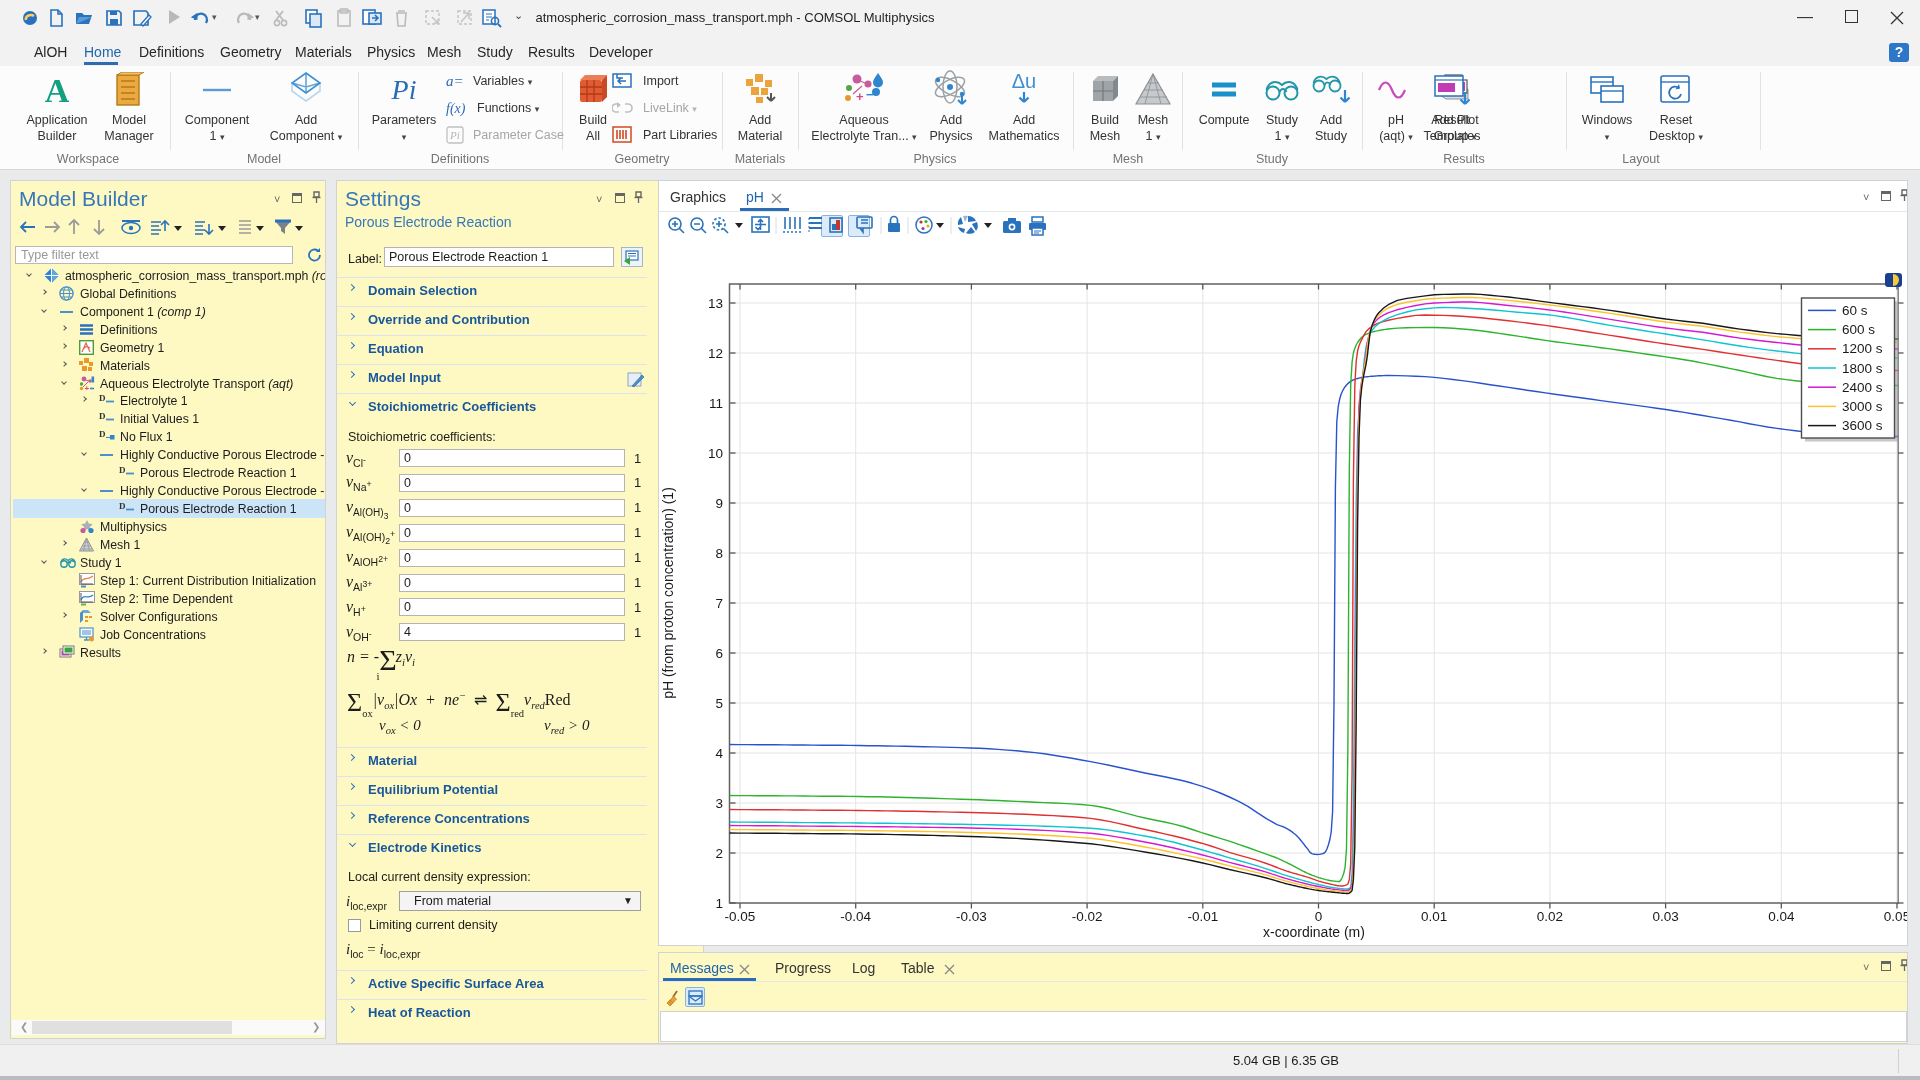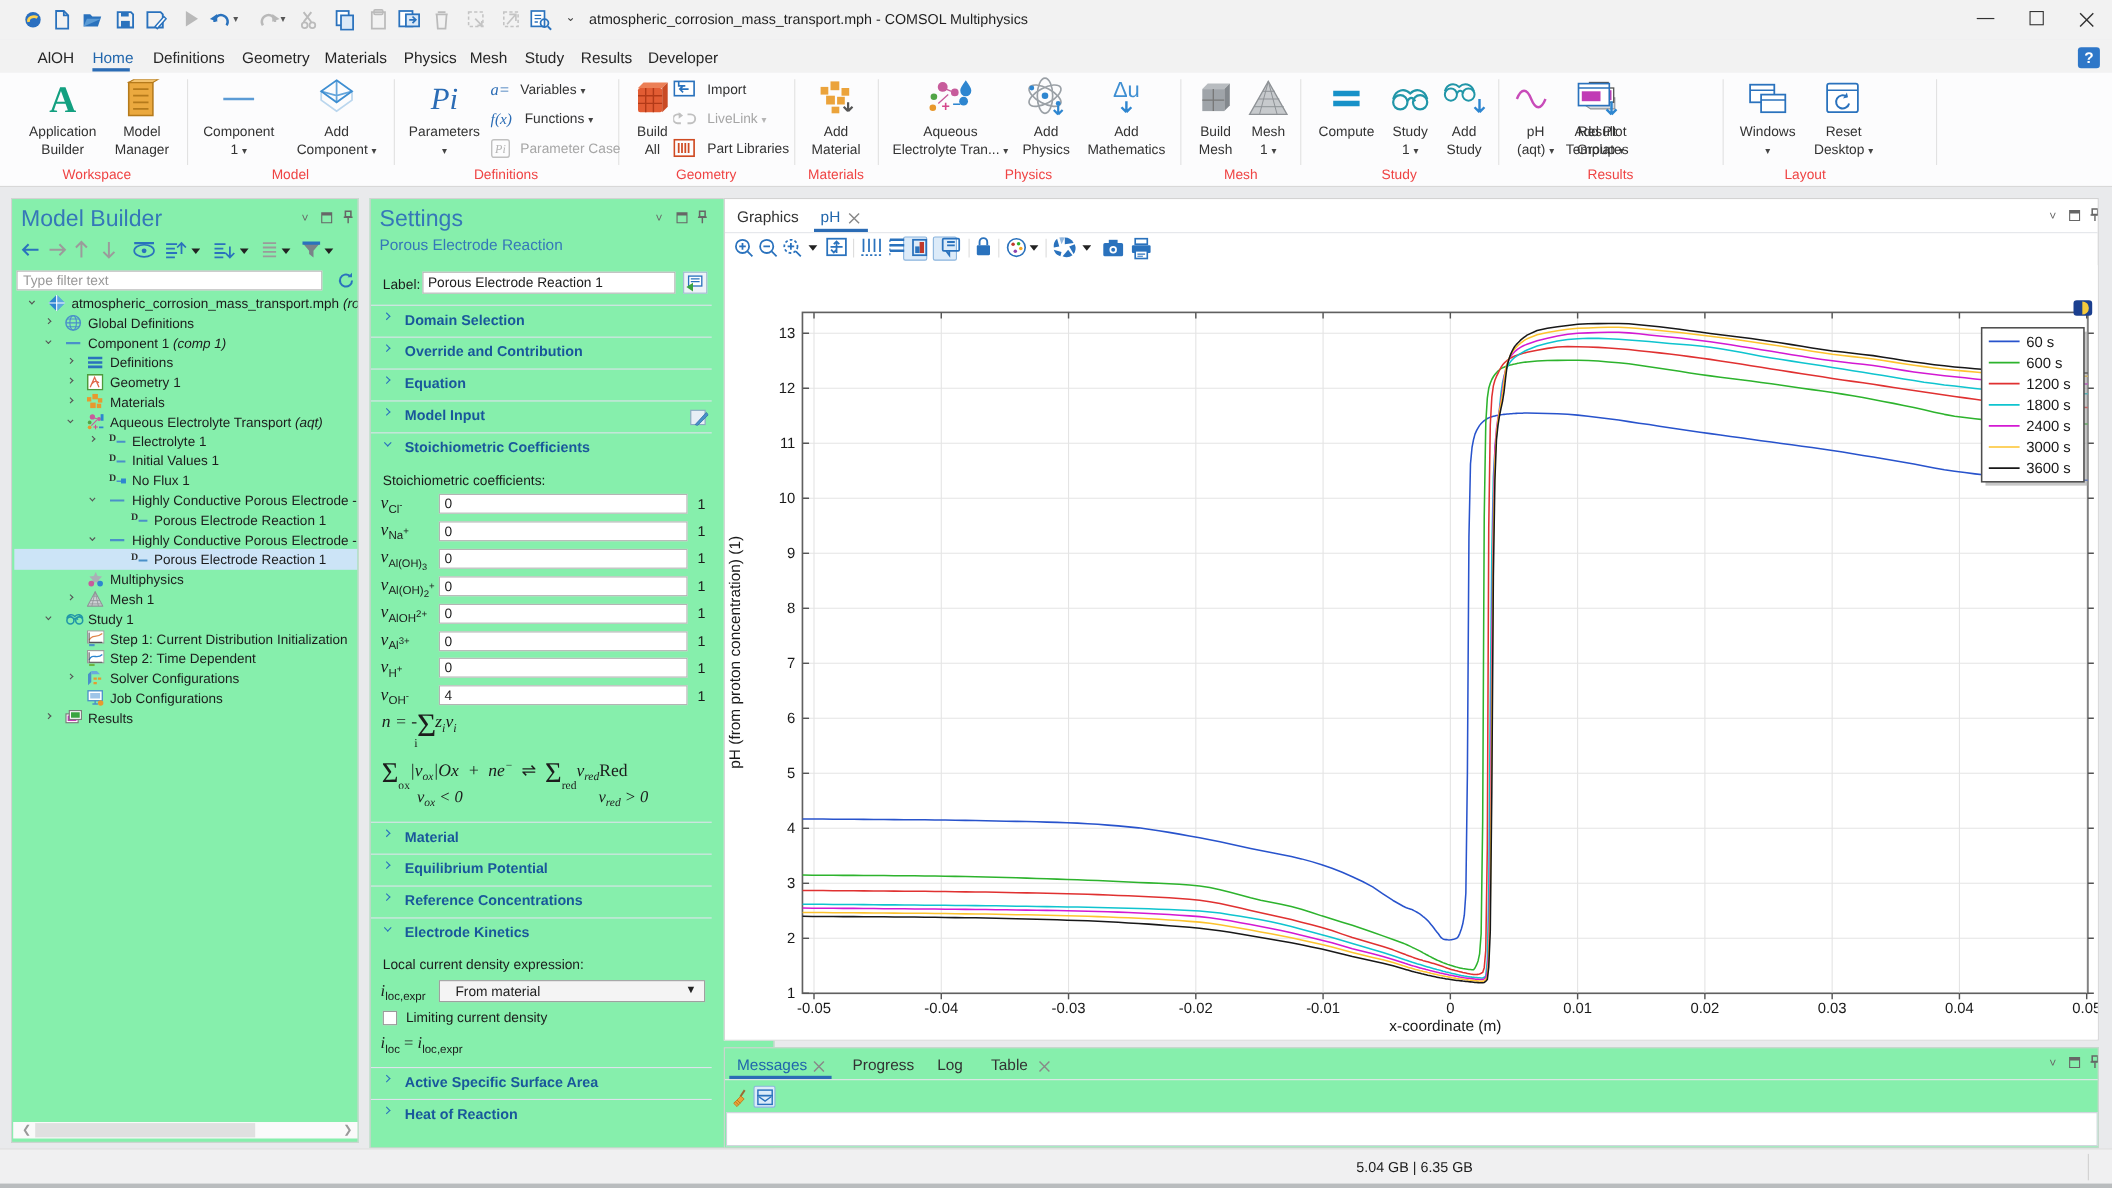--- a/index.html
+++ b/index.html
@@ -3,29 +3,29 @@
 <style>
 * { margin:0; padding:0; box-sizing:border-box; }
 html,body { width:1920px; height:1080px; overflow:hidden;
   font-family:"Liberation Sans", sans-serif; background:#e9eaec; }
 .abs { position:absolute; }
 #titlebar { position:absolute; left:0; top:0; width:1920px; height:36px; background:#f2f2f2; }
 #menubar { position:absolute; left:0; top:36px; width:1920px; height:30px; background:#f2f2f2; }
 #ribbon { position:absolute; left:0; top:66px; width:1920px; height:104px; background:#fcfcfd; border-bottom:1px solid #d8d8d8; }
 .menuitem { position:absolute; top:4px; height:24px; line-height:24px; font-size:14px; color:#262626; }
 .qicon { position:absolute; top:8px; }
-.rgroup-label { position:absolute; top:86px; font-size:12.5px; color:#ef4444; text-align:center; }
+.rgroup-label { position:absolute; top:86px; font-size:12.5px; color:#737373; text-align:center; }
 .rsep { position:absolute; top:6px; height:78px; width:1px; background:#e2e2e2; }
 .rbig { position:absolute; top:4px; text-align:center; font-size:12.5px; color:#333; line-height:15.5px; }
 .rbig .ric { height:40px; display:flex; align-items:center; justify-content:center; margin-bottom:3px; }
 .rsmall { position:absolute; font-size:12.5px; color:#333; height:24px; line-height:24px; white-space:nowrap; }
 .rsmall svg { vertical-align:-5px; margin-right:5px; }
 .gray { color:#a6a6a6; }
 .chev { font-size:9px; color:#444; }
-.panel { position:absolute; background:#86efac; border:1px solid #d2d2d2; overflow:hidden; }
+.panel { position:absolute; background:#fef9c3; border:1px solid #d2d2d2; overflow:hidden; }
 .cr { width:5px; height:5px; border-right:1.5px solid #2a72bd; border-bottom:1.5px solid #2a72bd; transform:rotate(-45deg); display:inline-block; position:absolute; }
 .cv { width:5px; height:5px; border-right:1.5px solid #2a72bd; border-bottom:1.5px solid #2a72bd; transform:rotate(45deg); display:inline-block; position:absolute; }
 .tcr { width:4px; height:4px; border-right:1.4px solid #555; border-bottom:1.4px solid #555; transform:rotate(-45deg); display:inline-block; position:absolute; }
 .tcv { width:4px; height:4px; border-right:1.4px solid #555; border-bottom:1.4px solid #555; transform:rotate(45deg); display:inline-block; position:absolute; }
 .ptitle { color:#3577b8; font-size:21px; }
 .phicons { position:absolute; color:#666; font-size:13px; }
 .sechead { color:#19579b; font-weight:700; font-size:13px; }
 .treerow { position:absolute; height:18px; line-height:18px; font-size:12.3px; color:#1c1c1c; white-space:nowrap; }
 input,select { font-family:"Liberation Sans", sans-serif; }
 </style></head>
@@ -516,21 +516,21 @@
         <path d="M4 1h5l3 3H4" fill="#6aa8dd"></path>
         <path d="M6 7h3v2H6zm4 0h3v2h-3zM6 11h3v2H6z" fill="#e8992e"></path>
       </svg></span>
   <div class="treerow" style="left:89px;top:426.9px">Solver Configurations</div>
   <span class="abs" style="left:68px;top:445.8px;line-height:0"><svg width="16" height="15">
         <rect x="1" y="1" width="13" height="9" fill="#fff" stroke="#4a90c9" stroke-width="1.2"></rect>
         <rect x="3" y="3" width="9" height="5" fill="#9fc5e8"></rect>
         <path d="M5 13h5m-2.5-3v3" stroke="#4a90c9" stroke-width="1.3"></path>
         <circle cx="12.5" cy="12" r="2.5" fill="#e8992e"></circle>
       </svg></span>
-  <div class="treerow" style="left:89px;top:444.8px">Job Configurations</div>
+  <div class="treerow" style="left:89px;top:444.8px">Job Concentrations</div>
   <span class="tcr" style="left:31px;top:467.8px"></span>
   <span class="abs" style="left:48px;top:463.8px;line-height:0"><svg width="16" height="15">
         <rect x="1" y="4" width="11" height="8" fill="#fff" stroke="#777" stroke-width="1"></rect>
         <rect x="2.5" y="5.5" width="8" height="5" fill="#c13bb5"></rect>
         <rect x="4" y="1" width="11" height="8" fill="#fff" stroke="#777" stroke-width="1"></rect>
         <rect x="5.5" y="2.5" width="8" height="5" fill="#3aa440"></rect>
       </svg></span>
   <div class="treerow" style="left:69px;top:462.8px">Results</div>
   <div class="abs" style="left:1px;top:839px;width:314px;height:15px;background:#fafafa">
     <span style="position:absolute;left:8px;top:1px;font-size:10px;color:#999">❮</span>

